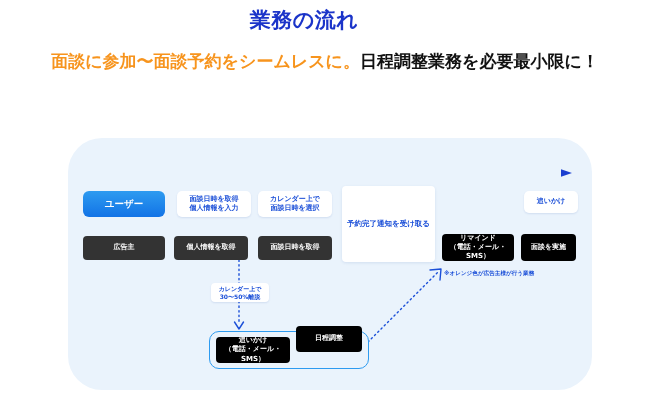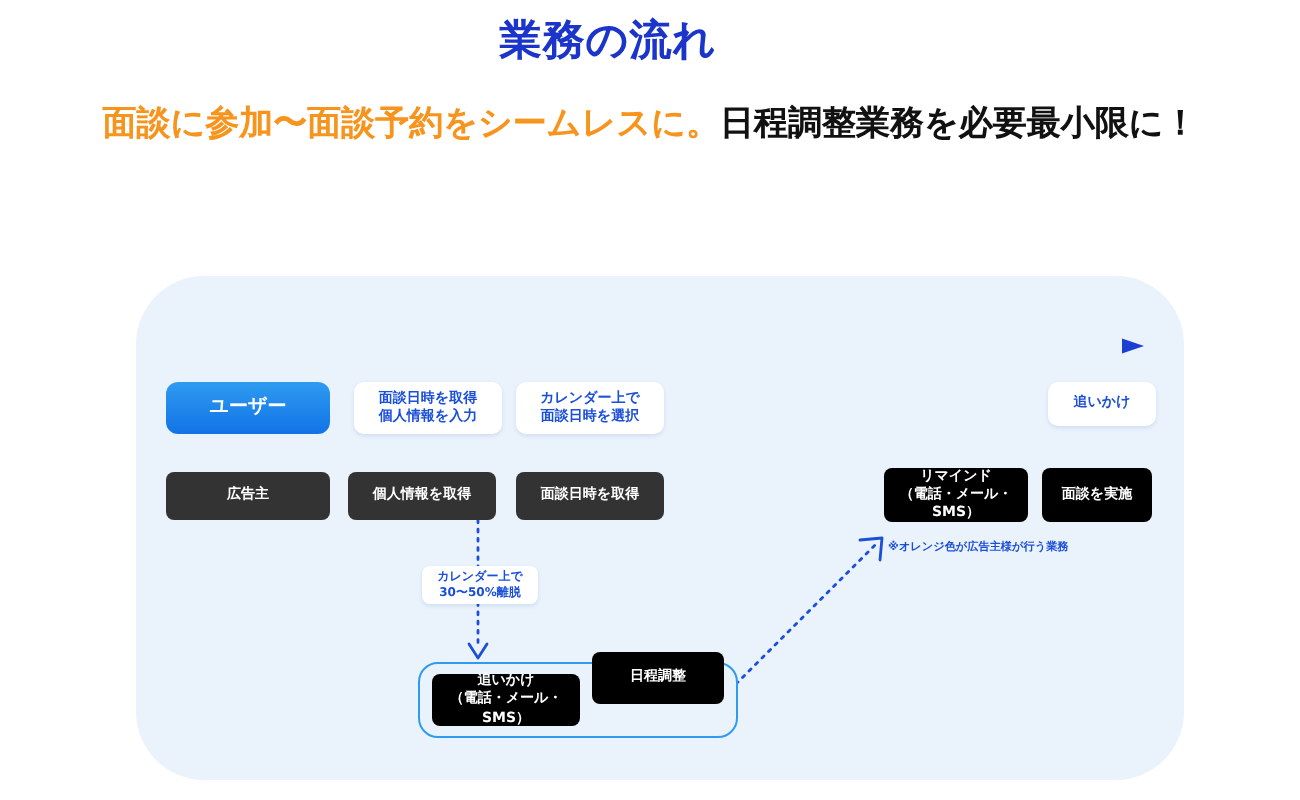--- a/index.html
+++ b/index.html
@@ -113,20 +113,21 @@
     </span>
   </div>
 
   <div class="box box-white" style="left:258px;top:191px;width:74px;height:26px;">
     <span>
       <span>カレンダー上で</span><br>
       <span>面談日時を選択</span>
     </span>
   </div>
 
+  <div class="box box-notify" style="left:342px;top:186px;width:93px;height:76px;">予約完了通知を受け取る</div>
 
   <div class="box box-white" style="left:524px;top:191px;width:54px;height:22px;">追いかけ</div>
 
   <div class="box box-dark" style="left:83px;top:236px;width:82px;height:24px;">広告主</div>
 
   <div class="box box-dark" style="left:174px;top:236px;width:74px;height:24px;">個人情報を取得</div>
 
   <div class="box box-dark" style="left:258px;top:236px;width:74px;height:24px;">面談日時を取得</div>
 
   <div class="box box-orange" style="left:442px;top:234px;width:72px;height:27px;">

